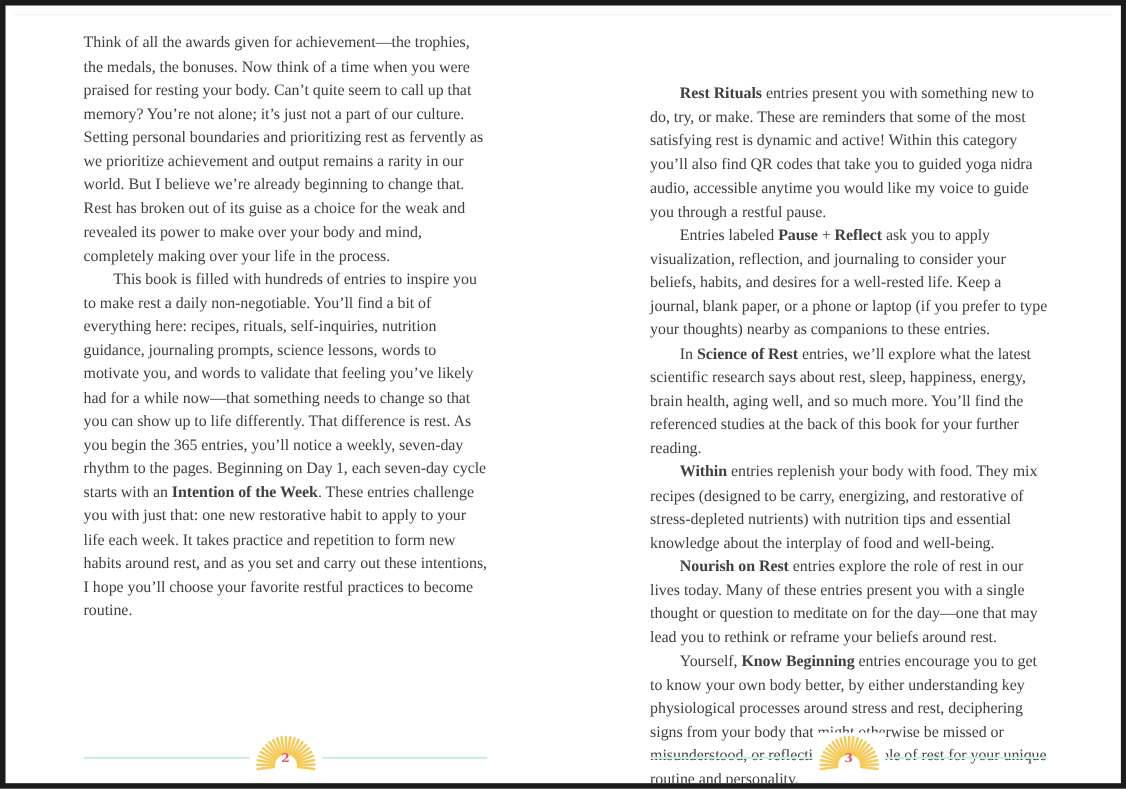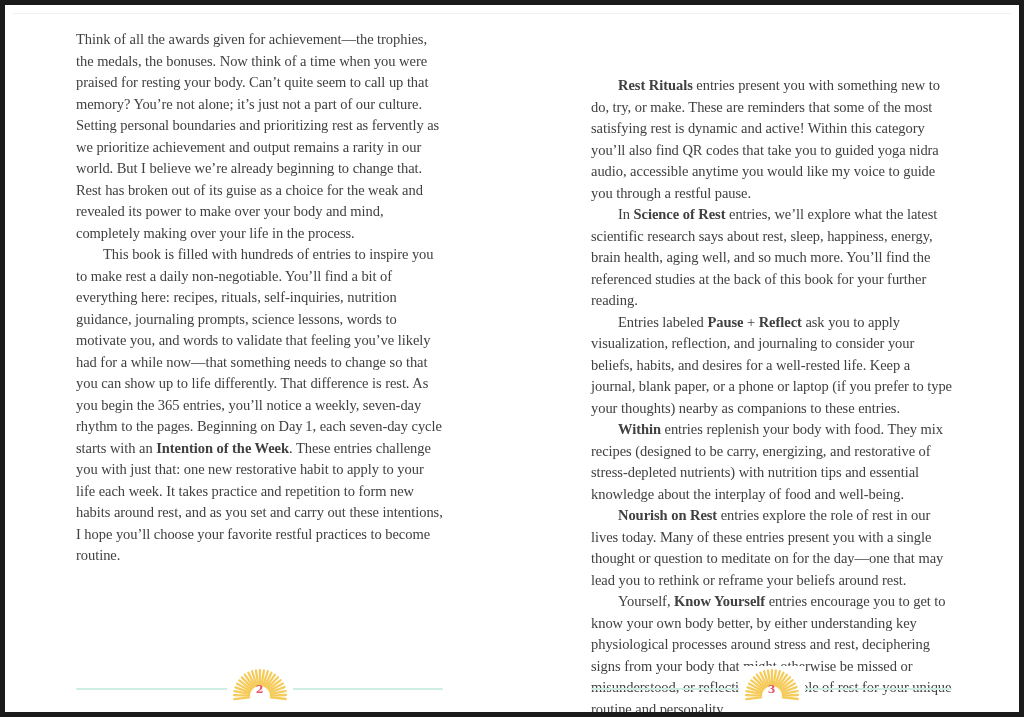--- a/index.html
+++ b/index.html
@@ -89,25 +89,25 @@
   <div class="page page-left">
     <div class="body">
       <p><span>Think of all the awards given for achievement—the trophies, the medals, the bonuses. Now think of a time when you were praised for resting your body. Can’t quite seem to call up that memory? You’re not alone; it’s just not a part of our culture. Setting personal boundaries and prioritizing rest as fervently as we prioritize achievement and output remains a rarity in our world. But I believe we’re already beginning to change that. Rest has broken out of its guise as a choice for the weak and revealed its power to make over your body and mind, completely making over your life in the process.</span></p>
       <p class="indent"><span>This book is filled with hundreds of entries to inspire you to make rest a daily non-negotiable. You’ll find a bit of everything here: recipes, rituals, self-inquiries, nutrition guidance, journaling prompts, science lessons, words to motivate you, and words to validate that feeling you’ve likely had for a while now—that something needs to change so that you can show up to life differently. That difference is rest. As you begin the 365 entries, you’ll notice a weekly, seven-day rhythm to the pages. Beginning on Day 1, each seven-day cycle starts with an </span><span class="b">Intention of the Week</span><span>. These entries challenge you with just that: one new restorative habit to apply to your life each week. It takes practice and repetition to form new habits around rest, and as you set and carry out these intentions, I hope you’ll choose your favorite restful practices to become routine.</span></p>
     </div>
   </div>
 
   <div class="page page-right">
     <div class="body">
       <p class="indent"><span class="b">Rest Rituals</span><span> entries present you with something new to do, try, or make. These are reminders that some of the most satisfying rest is dynamic and active! Within this category you’ll also find QR codes that take you to guided yoga nidra audio, accessible anytime you would like my voice to guide you through a restful pause.</span></p>
+      <p class="indent"><span>Entries labeled </span><span class="b">Pause</span><span> + </span><span class="b">Reflect</span><span> ask you to apply visualization, reflection, and journaling to consider your beliefs, habits, and desires for a well-rested life. Keep a journal, blank paper, or a phone or laptop (if you prefer to type your thoughts) nearby as companions to these entries.</span></p>
       <p class="indent"><span>In </span><span class="b">Science of Rest</span><span> entries, we’ll explore what the latest scientific research says about rest, sleep, happiness, energy, brain health, aging well, and so much more. You’ll find the referenced studies at the back of this book for your further reading.</span></p>
-      <p class="indent"><span>Entries labeled </span><span class="b">Pause</span><span> + </span><span class="b">Reflect</span><span> ask you to apply visualization, reflection, and journaling to consider your beliefs, habits, and desires for a well-rested life. Keep a journal, blank paper, or a phone or laptop (if you prefer to type your thoughts) nearby as companions to these entries.</span></p>
       <p class="indent"><span class="b">Within</span><span> entries replenish your body with food. They mix recipes (designed to be carry, energizing, and restorative of stress-depleted nutrients) with nutrition tips and essential knowledge about the interplay of food and well-being.</span></p>
       <p class="indent"><span class="b">Nourish on Rest</span><span> entries explore the role of rest in our lives today. Many of these entries present you with a single thought or question to meditate on for the day—one that may lead you to rethink or reframe your beliefs around rest.</span></p>
-      <p class="indent"><span>Yourself, </span><span class="b">Know Yourself</span><span> entries encourage you to get to know your own body better, by either understanding key physiological processes around stress and rest, deciphering signs from your body that might otherwise be missed or misunderstood, or reflecting on the role of rest for your unique routine and personality.</span></p>
+      <p class="indent"><span>Yourself, </span><span class="b">Know Beginning</span><span> entries encourage you to get to know your own body better, by either understanding key physiological processes around stress and rest, deciphering signs from your body that might otherwise be missed or misunderstood, or reflecting on the role of rest for your unique routine and personality.</span></p>
     </div>
   </div>
 
   <div class="footer footer-left">
     <div class="footer-rule"></div>
     <div class="sun-badge">
       <svg class="sun-rays" width="66" height="38" viewBox="-33 -30 66 38">
           <g class="rays">
             <line x1="0" y1="-11" x2="0" y2="-26" transform="rotate(-97)"></line>
             <line x1="0" y1="-11" x2="0" y2="-26" transform="rotate(-88.2)"></line>

